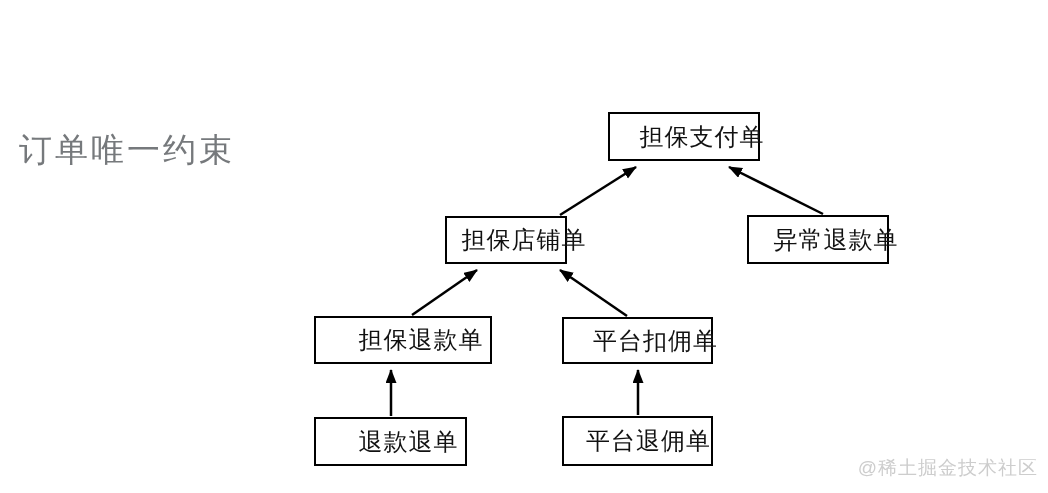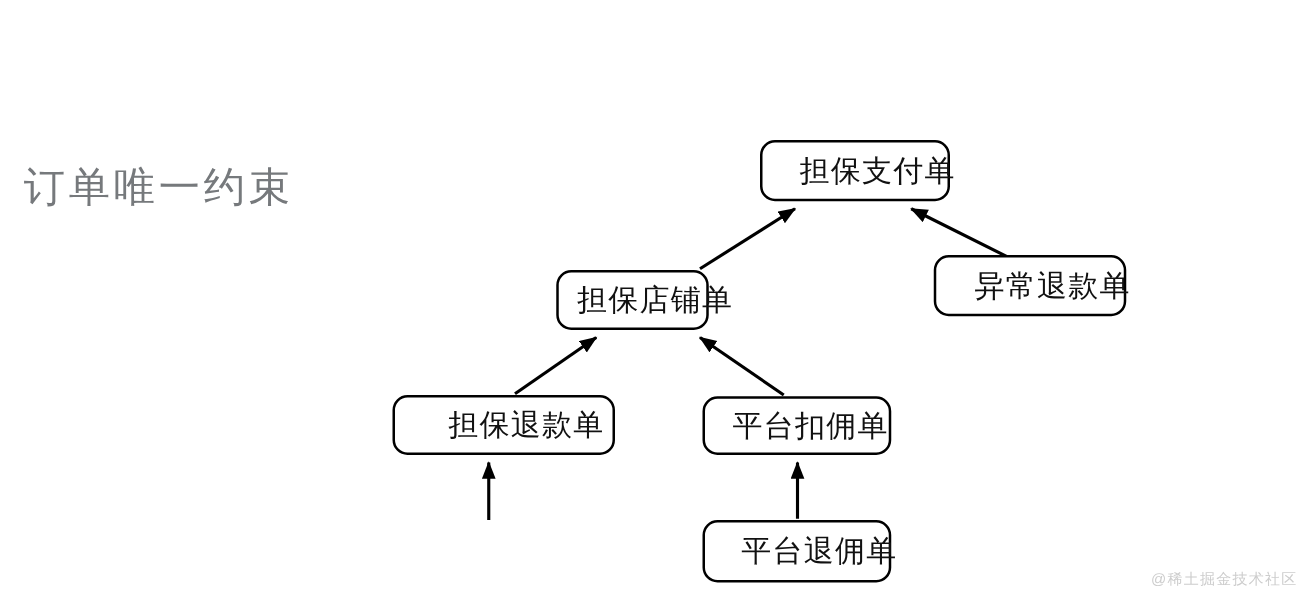--- a/index.html
+++ b/index.html
@@ -29,44 +29,44 @@
     position: absolute;
     left: 0; top: 0;
     width: 1048px;
     height: 493px;
   }
 
   .node {
     position: absolute;
     background: #ffffff;
     border: 2.5px solid #000000;
-    border-radius: 12px;
+    border-radius: 0;
     display: flex;
     align-items: center;
     justify-content: center;
     font-size: 24px;
     color: #111111;
     letter-spacing: 1px;
     white-space: nowrap;
     padding-left: 36px;
   }
   .n0 { left: 608px; top: 112px; width: 152px; height: 49px; }
   .n1 { left: 445px; top: 216px; width: 122px; height: 48px; }
-  .n2 { left: 747px; top: 204px; width: 154px; height: 49px; }
+  .n2 { left: 747px; top: 215px; width: 142px; height: 49px; }
   .n3 { left: 314px; top: 316px; width: 178px; height: 48px; }
-  .n4 { left: 562px; top: 317px; width: 151px; height: 47px; justify-content: flex-end; }
+  .n4 { left: 562px; top: 317px; width: 151px; height: 47px; }
   .n5 { left: 314px; top: 417px; width: 153px; height: 49px; }
-  .n6 { left: 562px; top: 416px; width: 151px; height: 50px; }
+  .n6 { left: 562px; top: 416px; width: 151px; height: 50px; justify-content: flex-end; }
 
   .watermark {
     position: absolute;
     right: 10px;
     top: 455px;
     color: #cdcdcd;
-    font-size: 12px;
+    font-size: 19px;
     letter-spacing: 1px;
     white-space: nowrap;
   }
 </style>
 </head>
 <body>
 
 <div class="canvas">
 
   <div class="annotation annotation-1">订单唯一约束</div>
@@ -94,19 +94,22 @@
   </div>
   <div class="node n2">
     <span>异常退款单</span>
   </div>
   <div class="node n3">
     <span>担保退款单</span>
   </div>
   <div class="node n4">
     <span>平台扣佣单</span>
   </div>
+  <div class="node n5">
+    <span>退款退单</span>
+  </div>
   <div class="node n6">
     <span>平台退佣单</span>
   </div>
 
   <div class="watermark">@稀土掘金技术社区</div>
 
 </div>
 
 </body></html>

